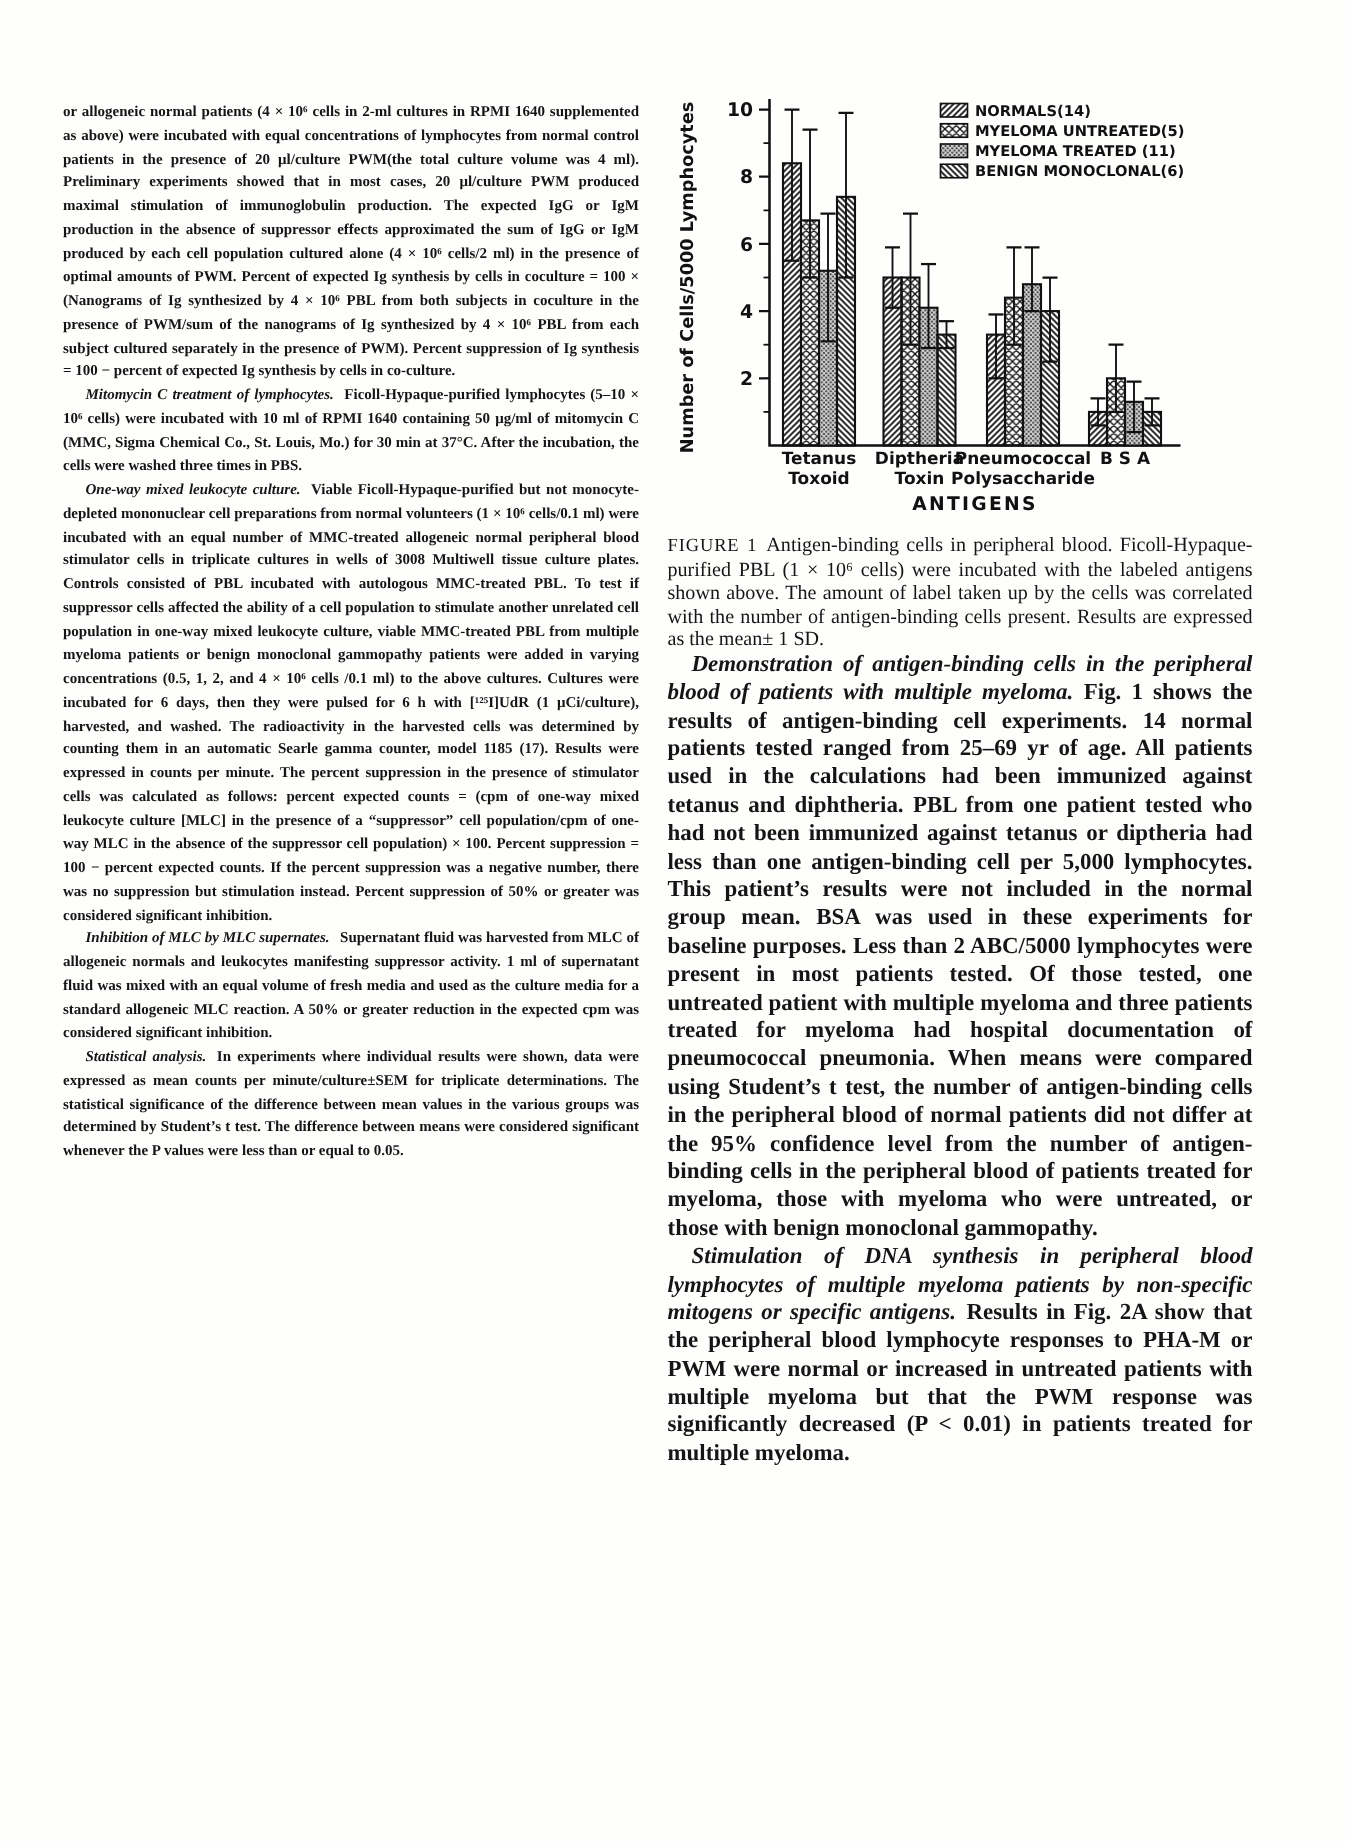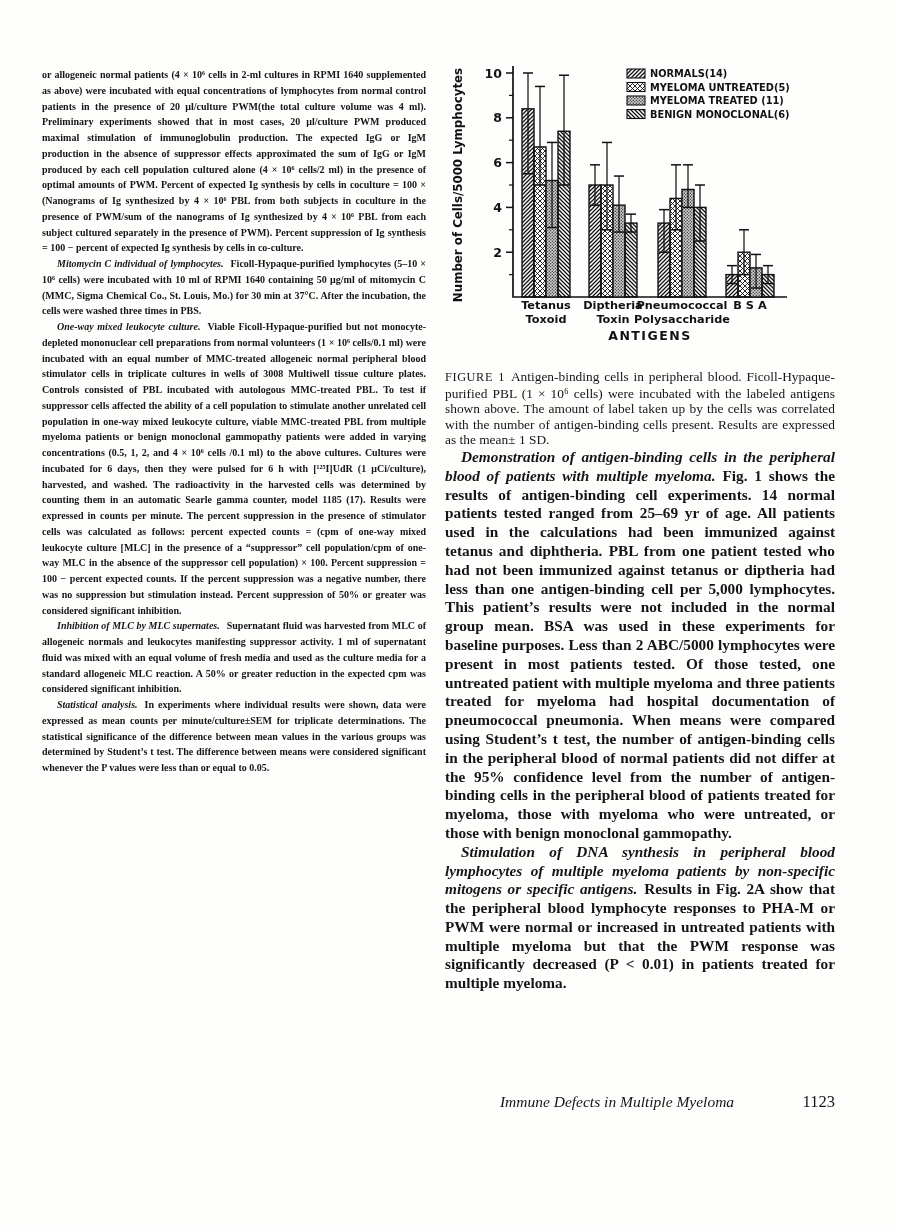--- a/index.html
+++ b/index.html
@@ -22,21 +22,21 @@
   p.body{margin:0;}
   p.indent{text-indent:15px;}
   i.lead{margin-right:7px;}
   .rc-text{
     font-size:15.3px;line-height:18.8px;text-align:justify;font-weight:bold;
   }
   .rc-text p{margin:0;text-indent:16px;}
   figure{margin:0;}
   #chart{width:390px;height:292px;}
   figcaption{
-    margin-top:21px;
+    margin-top:7px;
     font-size:13.4px;line-height:15.6px;text-align:justify;
   }
   .figlabel{letter-spacing:0.6px;font-size:12.3px;margin-right:6px;}
   .results-heading{
     margin:19px 0 13px 62px;
     font-size:15px;font-weight:normal;letter-spacing:3.5px;
   }
   .footer{
     position:absolute;left:445px;top:1093px;width:390px;height:22px;
   }
@@ -48,21 +48,21 @@
     position:absolute;right:0;top:-1px;font-size:16.5px;
   }
 </style>
 </head>
 <body>
 
 <div class="page">
 
   <div class="col-left">
     <p class="body"><span>or allogeneic normal patients (4 × 10⁶ cells in 2-ml cultures in RPMI 1640 supplemented as above) were incubated with equal concentrations of lymphocytes from normal control patients in the presence of 20 μl/culture PWM(the total culture volume was 4 ml). Preliminary experiments showed that in most cases, 20 μl/culture PWM produced maximal stimulation of immunoglobulin production. The expected IgG or IgM production in the absence of suppressor effects approximated the sum of IgG or IgM produced by each cell population cultured alone (4 × 10⁶ cells/2 ml) in the presence of optimal amounts of PWM. Percent of expected Ig synthesis by cells in coculture = 100 × (Nanograms of Ig synthesized by 4 × 10⁶ PBL from both subjects in coculture in the presence of PWM/sum of the nanograms of Ig synthesized by 4 × 10⁶ PBL from each subject cultured separately in the presence of PWM). Percent suppression of Ig synthesis = 100 − percent of expected Ig synthesis by cells in co-culture.</span></p>
-    <p class="body indent"><i class="lead">Mitomycin C individual of lymphocytes.</i><span>Ficoll-Hypaque-purified lymphocytes (5–10 × 10⁶ cells) were incubated with 10 ml of RPMI 1640 containing 50 μg/ml of mitomycin C (MMC, Sigma Chemical Co., St. Louis, Mo.) for 30 min at 37°C. After the incubation, the cells were washed three times in PBS.</span></p>
+    <p class="body indent"><i class="lead">Mitomycin C treatment of lymphocytes.</i><span>Ficoll-Hypaque-purified lymphocytes (5–10 × 10⁶ cells) were incubated with 10 ml of RPMI 1640 containing 50 μg/ml of mitomycin C (MMC, Sigma Chemical Co., St. Louis, Mo.) for 30 min at 37°C. After the incubation, the cells were washed three times in PBS.</span></p>
     <p class="body indent"><i class="lead">One-way mixed leukocyte culture.</i><span>Viable Ficoll-Hypaque-purified but not monocyte-depleted mononuclear cell preparations from normal volunteers (1 × 10⁶ cells/0.1 ml) were incubated with an equal number of MMC-treated allogeneic normal peripheral blood stimulator cells in triplicate cultures in wells of 3008 Multiwell tissue culture plates. Controls consisted of PBL incubated with autologous MMC-treated PBL. To test if suppressor cells affected the ability of a cell population to stimulate another unrelated cell population in one-way mixed leukocyte culture, viable MMC-treated PBL from multiple myeloma patients or benign monoclonal gammopathy patients were added in varying concentrations (0.5, 1, 2, and 4 × 10⁶ cells /0.1 ml) to the above cultures. Cultures were incubated for 6 days, then they were pulsed for 6 h with [¹²⁵I]UdR (1 μCi/culture), harvested, and washed. The radioactivity in the harvested cells was determined by counting them in an automatic Searle gamma counter, model 1185 (17). Results were expressed in counts per minute. The percent suppression in the presence of stimulator cells was calculated as follows: percent expected counts = (cpm of one-way mixed leukocyte culture [MLC] in the presence of a “suppressor” cell population/cpm of one-way MLC in the absence of the suppressor cell population) × 100. Percent suppression = 100 − percent expected counts. If the percent suppression was a negative number, there was no suppression but stimulation instead. Percent suppression of 50% or greater was considered significant inhibition.</span></p>
     <p class="body indent"><i class="lead">Inhibition of MLC by MLC supernates.</i><span>Supernatant fluid was harvested from MLC of allogeneic normals and leukocytes manifesting suppressor activity. 1 ml of supernatant fluid was mixed with an equal volume of fresh media and used as the culture media for a standard allogeneic MLC reaction. A 50% or greater reduction in the expected cpm was considered significant inhibition.</span></p>
     <p class="body indent"><i class="lead">Statistical analysis.</i><span>In experiments where individual results were shown, data were expressed as mean counts per minute/culture±SEM for triplicate determinations. The statistical significance of the difference between mean values in the various groups was determined by Student’s t test. The difference between means were considered significant whenever the P values were less than or equal to 0.05.</span></p>
   </div>
 
   <div class="col-right">
     <figure>
       <div id="chart"><svg viewBox="0 0 390 292" width="390" height="292">
             <defs>
               <pattern id="diag-right" width="4" height="4" patternUnits="userSpaceOnUse">
@@ -181,18 +181,14 @@
       <figcaption><span class="figlabel">FIGURE 1</span><span>Antigen-binding cells in peripheral blood. Ficoll-Hypaque-purified PBL (1 × 10⁶ cells) were incubated with the labeled antigens shown above. The amount of label taken up by the cells was correlated with the number of antigen-binding cells present. Results are expressed as the mean± 1 SD.</span></figcaption>
     </figure>
 
 
     <div class="rc-text">
       <p><i class="lead">Demonstration of antigen-binding cells in the peripheral blood of patients with multiple myeloma.</i><span>Fig. 1 shows the results of antigen-binding cell experiments. 14 normal patients tested ranged from 25–69 yr of age. All patients used in the calculations had been immunized against tetanus and diphtheria. PBL from one patient tested who had not been immunized against tetanus or diptheria had less than one antigen-binding cell per 5,000 lymphocytes. This patient’s results were not included in the normal group mean. BSA was used in these experiments for baseline purposes. Less than 2 ABC/5000 lymphocytes were present in most patients tested. Of those tested, one untreated patient with multiple myeloma and three patients treated for myeloma had hospital documentation of pneumococcal pneumonia. When means were compared using Student’s t test, the number of antigen-binding cells in the peripheral blood of normal patients did not differ at the 95% confidence level from the number of antigen-binding cells in the peripheral blood of patients treated for myeloma, those with myeloma who were untreated, or those with benign monoclonal gammopathy.</span></p>
       <p><i class="lead">Stimulation of DNA synthesis in peripheral blood lymphocytes of multiple myeloma patients by non-specific mitogens or specific antigens.</i><span>Results in Fig. 2A show that the peripheral blood lymphocyte responses to PHA-M or PWM were normal or increased in untreated patients with multiple myeloma but that the PWM response was significantly decreased (P &lt; 0.01) in patients treated for multiple myeloma.</span></p>
     </div>
   </div>
 
-  <div class="footer">
-    <span class="running-title">Immune Defects in Multiple Myeloma</span>
-    <span class="page-number">1123</span>
-  </div>
 
 </div>
 
 </body></html>

